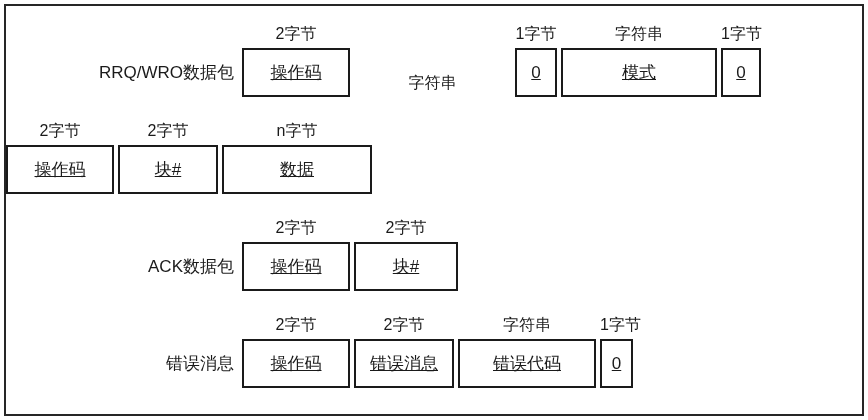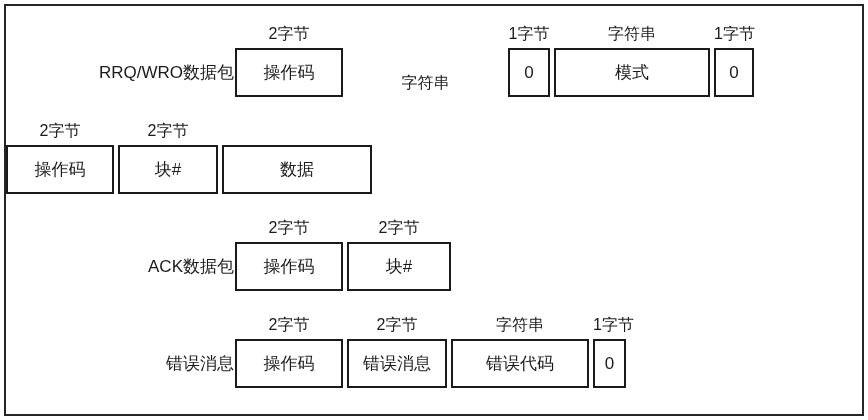--- a/index.html
+++ b/index.html
@@ -38,21 +38,21 @@
     margin-bottom: 22px;
     height: 75px;
   }
   .row-label {
     width: 228px;
     height: 49px;
     display: flex;
     align-items: center;
     justify-content: flex-end;
     font-size: 17px;
-    margin-right: 1px;
+    margin-right: 8px;
     white-space: nowrap;
   }
   .row-fields {
     display: flex;
     align-items: flex-end;
     gap: 4px;
   }
   .field {
     display: flex;
     flex-direction: column;
@@ -68,20 +68,21 @@
   .field-box {
     height: 49px;
     box-sizing: border-box;
     border: 2px solid #1a1a1a;
     background: #ffffff;
     display: flex;
     align-items: center;
     justify-content: center;
     font-size: 17px;
     white-space: nowrap;
+    text-decoration: underline;
   }
 </style>
 </head>
 <body>
 
 <div class="canvas">
   <div class="frame">
     <div class="rows">
   <div class="row">
     <div class="row-label">RRQ/WRO数据包</div>
@@ -118,20 +119,21 @@
     <div class="field-size-label">2字节</div>
     <div class="field-box">操作码</div>
   </div>
 
   <div class="field" style="width: 100px;">
     <div class="field-size-label">2字节</div>
     <div class="field-box">块#</div>
   </div>
 
   <div class="field" style="width: 150px;">
+    <div class="field-size-label">n字节</div>
     <div class="field-box">数据</div>
   </div>
 </div>
   </div>
 
   <div class="row">
     <div class="row-label">ACK数据包</div>
     <div class="row-fields">
   <div class="field" style="width: 108px;">
     <div class="field-size-label">2字节</div>

